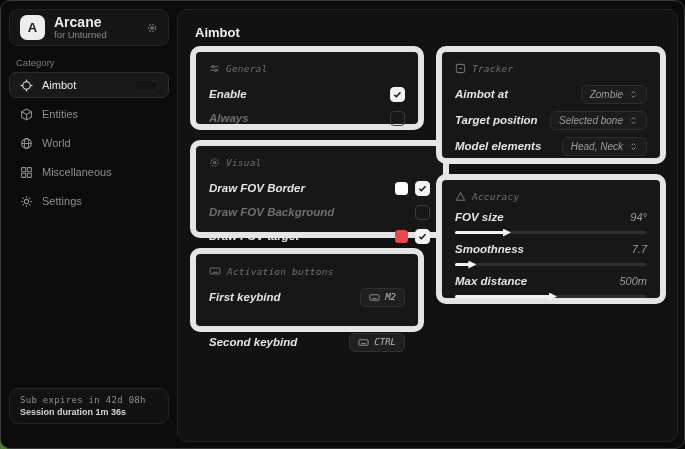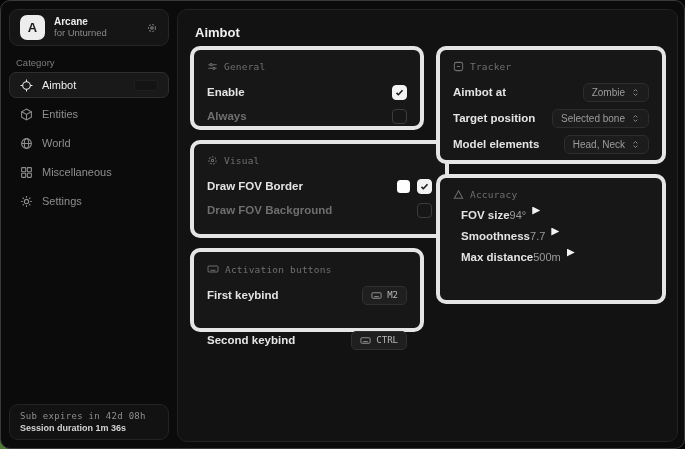--- a/index.html
+++ b/index.html
@@ -10,45 +10,45 @@
 
   .window { position:absolute; inset:0; background:#0b0b0b; border:1px solid #3a3a3a; border-radius:10px; overflow:hidden; }
 
   
   .sidebar { position:absolute; left:0; top:0; width:176px; height:100%; }
   .brand-card { position:absolute; left:8px; top:8px; width:160px; height:37px; background:#151515;
     border:1px solid #262626; border-radius:9px; display:flex; align-items:center; padding:0 10px; }
   .logo { width:25px; height:25px; border-radius:7px; background:#ededed; color:#1a1a1a; font-weight:bold;
     font-size:13px; display:flex; align-items:center; justify-content:center; }
   .brand-text { margin-left:9px; flex:1; line-height:1.15; }
-  .brand-title { font-size:10px; font-weight:bold; color:#ececec; }
+  .brand-title { font-size:14px; font-weight:bold; color:#ececec; }
   .brand-sub { font-size:9.5px; color:#8a8a8a; }
   .brand-action { color:#777; display:flex; }
 
   .category-label { position:absolute; left:15px; top:56px; font-size:9.5px; color:#7d7d7d; }
 
   .nav { position:absolute; left:8px; top:71px; width:160px; display:flex; flex-direction:column; gap:3px; }
   .nav-item { height:26px; border-radius:7px; display:flex; align-items:center; padding:0 10px; gap:9px;
     color:#8e8e8e; font-size:11px; border:1px solid transparent; position:relative; cursor:pointer; }
   .nav-item.selected { background:#191919; border-color:#2e2e2e; color:#ececec; }
   .nav-item svg { stroke:currentColor; }
   .nav-ghost-badge { position:absolute; right:10px; width:24px; height:11px; border-radius:3px;
     border:1px solid #1f1f1f; background:#141414; }
 
-  .footer-card { position:absolute; left:8px; bottom:8px; width:160px; height:36px; background:#121212;
+  .footer-card { position:absolute; left:8px; bottom:24px; width:160px; height:36px; background:#121212;
     border:1px solid #232323; border-radius:9px; padding:4px 10px; display:flex; flex-direction:column; justify-content:center; }
   .footer-line1 { font-family:"DejaVu Sans Mono", monospace; font-size:9px; color:#8f8f8f; letter-spacing:.3px; }
   .footer-line2 { font-size:9px; font-weight:bold; color:#d4d4d4; margin-top:2px; }
 
   
   .main { position:absolute; left:176px; top:8px; width:501px; height:433px; background:#121212;
     border:1px solid #232323; border-radius:10px; }
   .page-title { position:absolute; left:17px; top:15px; font-size:13px; font-weight:bold; color:#f0f0f0; }
 
-  .card { position:absolute; background:#171717; border:4px solid #e5e5e5; border-radius:10px; padding:11px 13px; }
+  .card { position:absolute; background:#171717; border:6px solid #e5e5e5; border-radius:10px; padding:11px 13px;font-style:italic; }
   .card-general    { left:12px;  top:36px;  width:234px; height:84px; }
   .card-visual     { left:12px;  top:130px; width:259px; height:98px; }
   .card-activation { left:12px;  top:238px; width:234px; height:84px; }
   .card-tracker    { left:258px; top:36px;  width:230px; height:118px; }
   .card-accuracy   { left:258px; top:164px; width:230px; height:130px; }
 
   .section-head { display:flex; align-items:center; gap:6px; color:#6f6f6f; margin-bottom:9px; }
   .section-head svg { stroke:#6f6f6f; }
   .section-title { font-family:"DejaVu Sans Mono", monospace; font-size:9.5px; letter-spacing:.2px; }
 
@@ -69,21 +69,21 @@
   .keybind { display:flex; align-items:center; gap:5px; background:#1f1f1f; border:1px solid #303030;
     border-radius:5px; padding:3px 8px; cursor:pointer;justify-content:flex-end; }
   .keybind-text { font-family:"DejaVu Sans Mono", monospace; font-size:9px; color:#b8b8b8; }
   .keybind svg { stroke:#9a9a9a; }
 
   .select { display:flex; align-items:center; gap:6px; background:#1c1c1c; border:1px solid #2d2d2d;
     border-radius:6px; padding:3px 8px; cursor:pointer; }
   .select-value { font-size:10px; color:#9c9c9c; }
   .select svg { stroke:#8a8a8a; }
 
-  .slider-block { display:flex; flex-direction:row; gap:8px; margin-bottom:9px;margin-left:8px; }
+  .slider-block { display:flex; flex-direction:column; gap:8px; margin-bottom:9px; }
   .slider-head { display:flex; justify-content:space-between; align-items:center; }
   .slider-value { font-size:11px; color:#9a9a9a; }
   .slider-track { position:relative; height:3px; border-radius:2px; background:#2f2f2f; cursor:pointer; }
   .slider-fill { position:absolute; left:0; top:0; height:3px; border-radius:2px; background:#f2f2f2; }
   .slider-thumb { position:absolute; top:50%; width:8px; height:8px; transform:translate(-2px,-50%);
     background:#f2f2f2; clip-path:polygon(0 0, 100% 50%, 0 100%); }
 </style>
 </head>
 <body>
 
@@ -217,20 +217,31 @@
         <div class="row">
           <span class="row-label muted">Draw FOV Background</span>
           <span class="row-right">
             <span class="checkbox">
               <svg width="9" height="9" viewBox="0 0 24 24" fill="none" stroke="#141414" stroke-width="4">
                   <path d="M4 13l5 5 11-12"></path>
                 </svg>
             </span>
           </span>
         </div>
+        <div class="row">
+          <span class="row-label">Draw FOV target</span>
+          <span class="row-right">
+            <span class="swatch" style="background: rgb(229, 72, 77);"></span>
+            <span class="checkbox checked">
+              <svg width="9" height="9" viewBox="0 0 24 24" fill="none" stroke="#141414" stroke-width="4">
+                  <path d="M4 13l5 5 11-12"></path>
+                </svg>
+            </span>
+          </span>
+        </div>
       </div>
     </div>
 
     <div class="card card-activation">
       <div class="section-head">
         <svg width="12" height="12" viewBox="0 0 24 24" fill="none" stroke-width="2">
           <rect x="2" y="6" width="20" height="12" rx="2"></rect>
             <line x1="7" y1="14.5" x2="17" y2="14.5"></line>
         </svg>
         <span class="section-title">Activation buttons</span>

